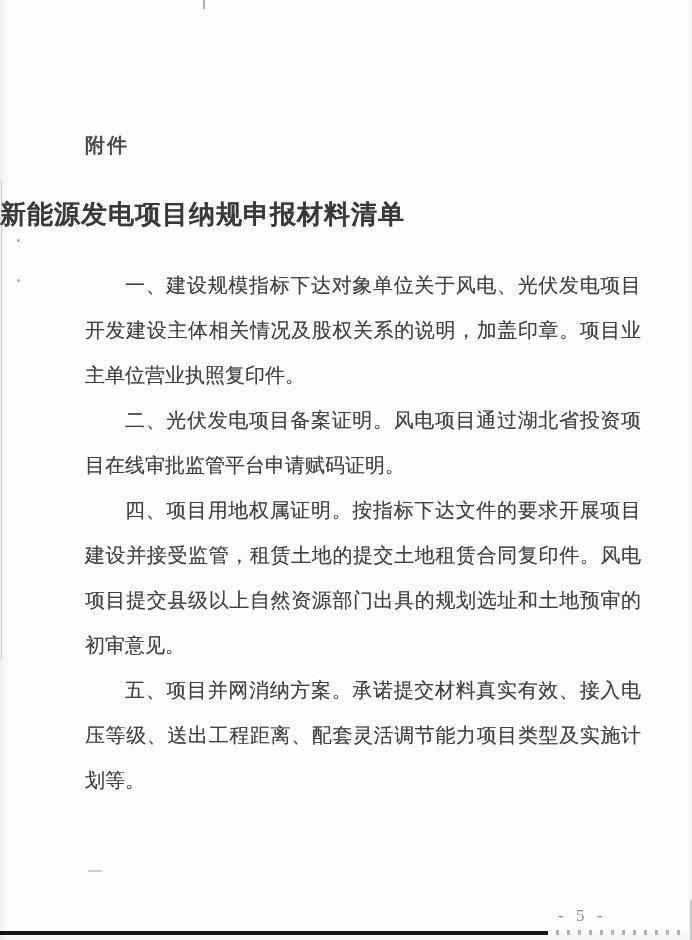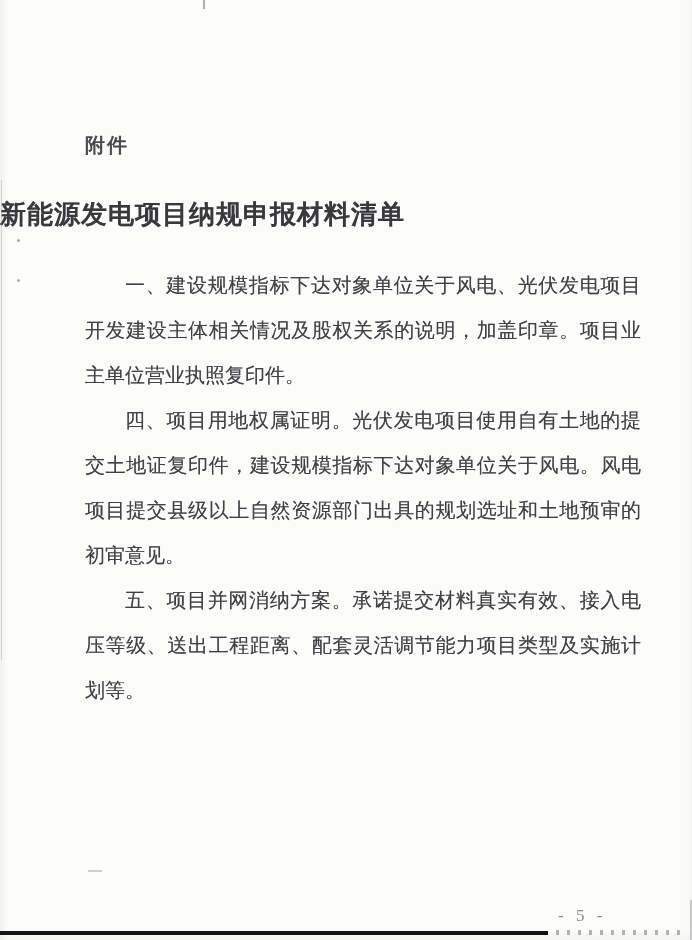--- a/index.html
+++ b/index.html
@@ -155,21 +155,22 @@
 <body>
 
 <div class="scan-page">
 
   <div class="attachment-label">附件</div>
 
   <h1 class="doc-title">新能源发电项目纳规申报材料清单</h1>
 
   <div class="body-text">
       <p>一、建设规模指标下达对象单位关于风电、光伏发电项目开发建设主体相关情况及股权关系的说明，加盖印章。项目业主单位营业执照复印件。</p>
-      <p>四、项目用地权属证明。光伏发电项目使用自有土地的提交土地证复印件，建设规模指标下达对象单位关于风电。风电项目提交县级以上自然资源部门出具的规划选址和土地预审的初审意见。</p>
+      <p>二、光伏发电项目备案证明。风电项目通过湖北省投资项目在线审批监管平台申请赋码证明。</p>
+      <p>四、项目用地权属证明。按指标下达文件的要求开展项目建设并接受监管，租赁土地的提交土地租赁合同复印件。风电项目提交县级以上自然资源部门出具的规划选址和土地预审的初审意见。</p>
       <p>五、项目并网消纳方案。承诺提交材料真实有效、接入电压等级、送出工程距离、配套灵活调节能力项目类型及实施计划等。</p>
     </div>
 
   <div class="page-number">- 5 -</div>
 
   <div class="scan-bottom-line"></div>
   <div class="scan-bottom-dots"></div>
   <div class="scan-left-border"></div>
   <div class="scan-top-tick"></div>
   <div class="scan-speck-1"></div>

